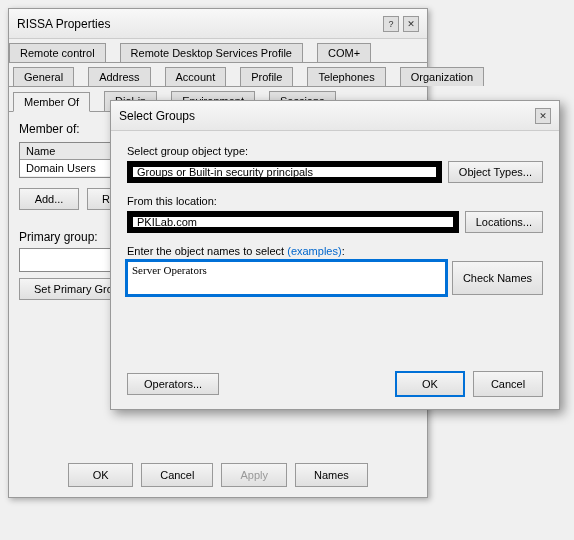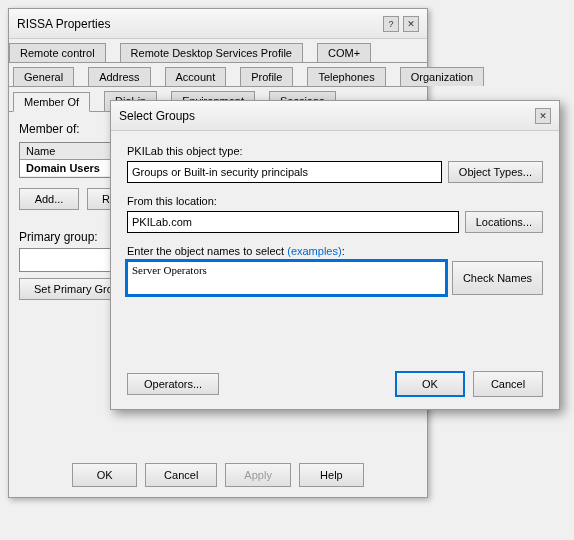--- a/index.html
+++ b/index.html
@@ -124,21 +124,20 @@
 
     .member-row {
       display: flex;
       border-bottom: 1px solid #eee;
     }
 
     .member-cell {
       padding: 2px 6px;
       font-size: 11px;
       color: #000;
-      font-weight: bold;
     }
 
     .member-cell:first-child {
       width: 130px;
       border-right: 1px solid #eee;
     }
 
     .btn-row {
       display: flex;
       gap: 8px;
@@ -247,21 +246,21 @@
 
     .input-row {
       display: flex;
       gap: 6px;
       margin-bottom: 12px;
     }
 
     .text-input {
       flex: 1;
       height: 22px;
-      border: 1px solid #000000;
+      border: 6px solid #000000;
       background: #fff;
       padding: 2px 4px;
       font-size: 11px;
       font-family: inherit;
     }
 
     .text-input-area {
       flex: 1;
       height: 34px;
       border: 1px solid #0070d7;
@@ -397,33 +396,33 @@
       <div class="primary-label">Primary group:</div>
       <div class="primary-group-box"></div>
       <button class="win-btn" style="min-width:110px;">Set Primary Gro...</button>
     </div>
   </div>
 
   <div class="bottom-btn-row">
     <button class="bottom-btn">OK</button>
     <button class="bottom-btn">Cancel</button>
     <button class="bottom-btn disabled">Apply</button>
-    <button class="bottom-btn">Help</button>
+    <button class="bottom-btn">Names</button>
   </div>
 </div>
 
 <div class="dialog">
   <div class="dialog-title">
     <span class="dialog-title-text">Select Groups</span>
     <div class="title-btn">✕</div>
   </div>
 
   <div class="dialog-content">
 
-    <div class="field-label">PKILab this object type:</div>
+    <div class="field-label">Select group object type:</div>
     <div class="input-row">
       <input type="text" class="text-input" readonly="" style="color: rgb(0, 0, 0);" value="Groups or Built-in security principals">
       <button class="side-btn">Object Types...</button>
     </div>
 
     <div class="field-label">From this location:</div>
     <div class="input-row">
       <input type="text" class="text-input" readonly="" style="color: rgb(0, 0, 0);" value="PKILab.com">
       <button class="side-btn">Locations...</button>
     </div>

